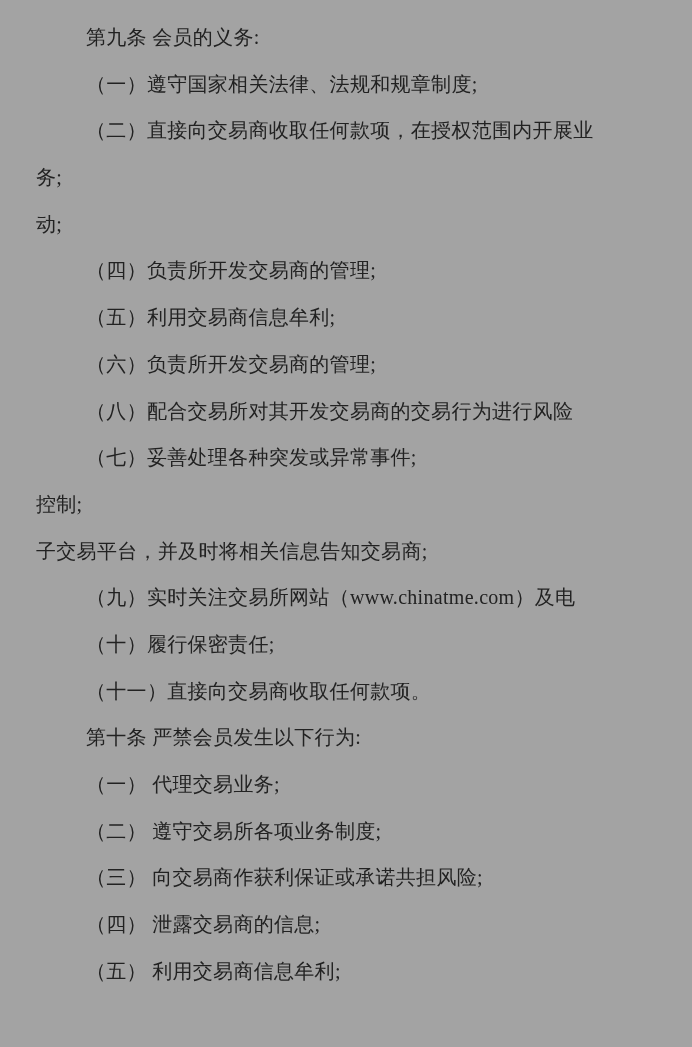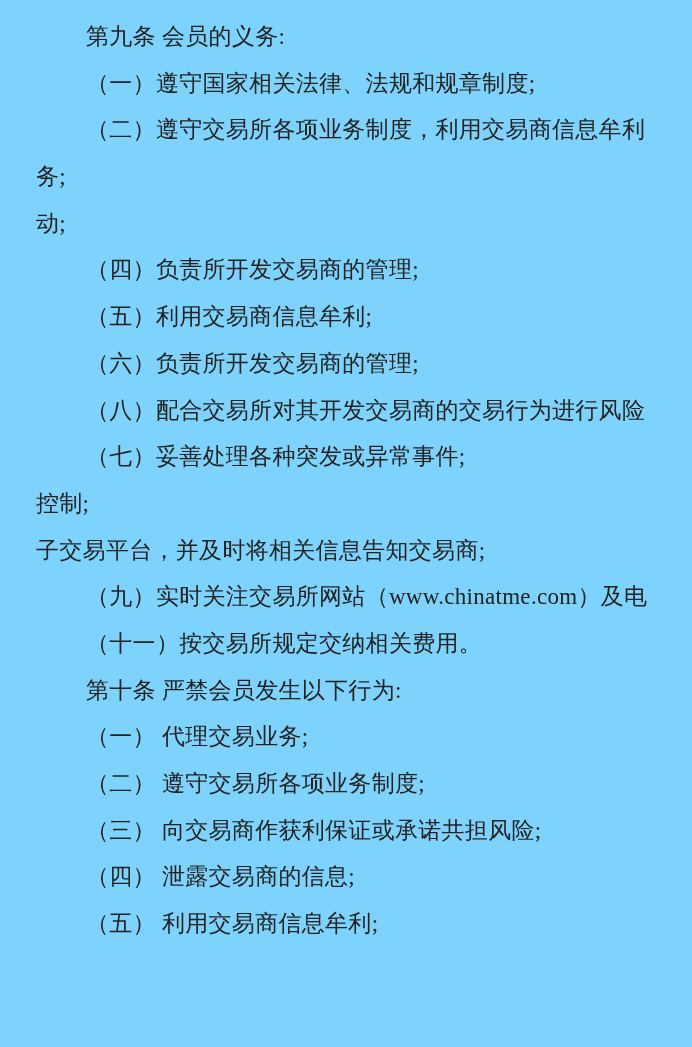--- a/index.html
+++ b/index.html
@@ -10,24 +10,24 @@
     width: 692px;
     height: 1047px;
     background: #ffffff;
   }
   .page {
     position: relative;
     width: 692px;
     height: 1047px;
     box-sizing: border-box;
     padding: 14px 4px 0 36px;
-    background: #7dd3fc;
+    background: #a3a3a3;
     overflow: hidden;
     font-family: "Liberation Serif", "DejaVu Serif", serif;
-    font-size: 23px;
+    font-size: 20px;
     color: #222222;
   }
   .text-block {
     width: 100%;
   }
   .line {
     height: 46.7px;
     line-height: 46.7px;
     white-space: nowrap;
     letter-spacing: 0.3px;
@@ -36,32 +36,33 @@
     padding-left: 50px;
   }
 </style>
 </head>
 <body>
 
 <div class="page">
   <div class="text-block">
       <div class="line indent">第九条 会员的义务:</div>
       <div class="line indent">（一）遵守国家相关法律、法规和规章制度;</div>
-      <div class="line indent">（二）遵守交易所各项业务制度，利用交易商信息牟利</div>
+      <div class="line indent">（二）直接向交易商收取任何款项，在授权范围内开展业</div>
       <div class="line">务;</div>
       <div class="line">动;</div>
       <div class="line indent">（四）负责所开发交易商的管理;</div>
       <div class="line indent">（五）利用交易商信息牟利;</div>
       <div class="line indent">（六）负责所开发交易商的管理;</div>
       <div class="line indent">（八）配合交易所对其开发交易商的交易行为进行风险</div>
       <div class="line indent">（七）妥善处理各种突发或异常事件;</div>
       <div class="line">控制;</div>
       <div class="line">子交易平台，并及时将相关信息告知交易商;</div>
       <div class="line indent">（九）实时关注交易所网站（www.chinatme.com）及电</div>
-      <div class="line indent">（十一）按交易所规定交纳相关费用。</div>
+      <div class="line indent">（十）履行保密责任;</div>
+      <div class="line indent">（十一）直接向交易商收取任何款项。</div>
       <div class="line indent">第十条 严禁会员发生以下行为:</div>
       <div class="line indent">（一） 代理交易业务;</div>
       <div class="line indent">（二） 遵守交易所各项业务制度;</div>
       <div class="line indent">（三） 向交易商作获利保证或承诺共担风险;</div>
       <div class="line indent">（四） 泄露交易商的信息;</div>
       <div class="line indent">（五） 利用交易商信息牟利;</div>
     </div>
 </div>
 
 </body></html>

